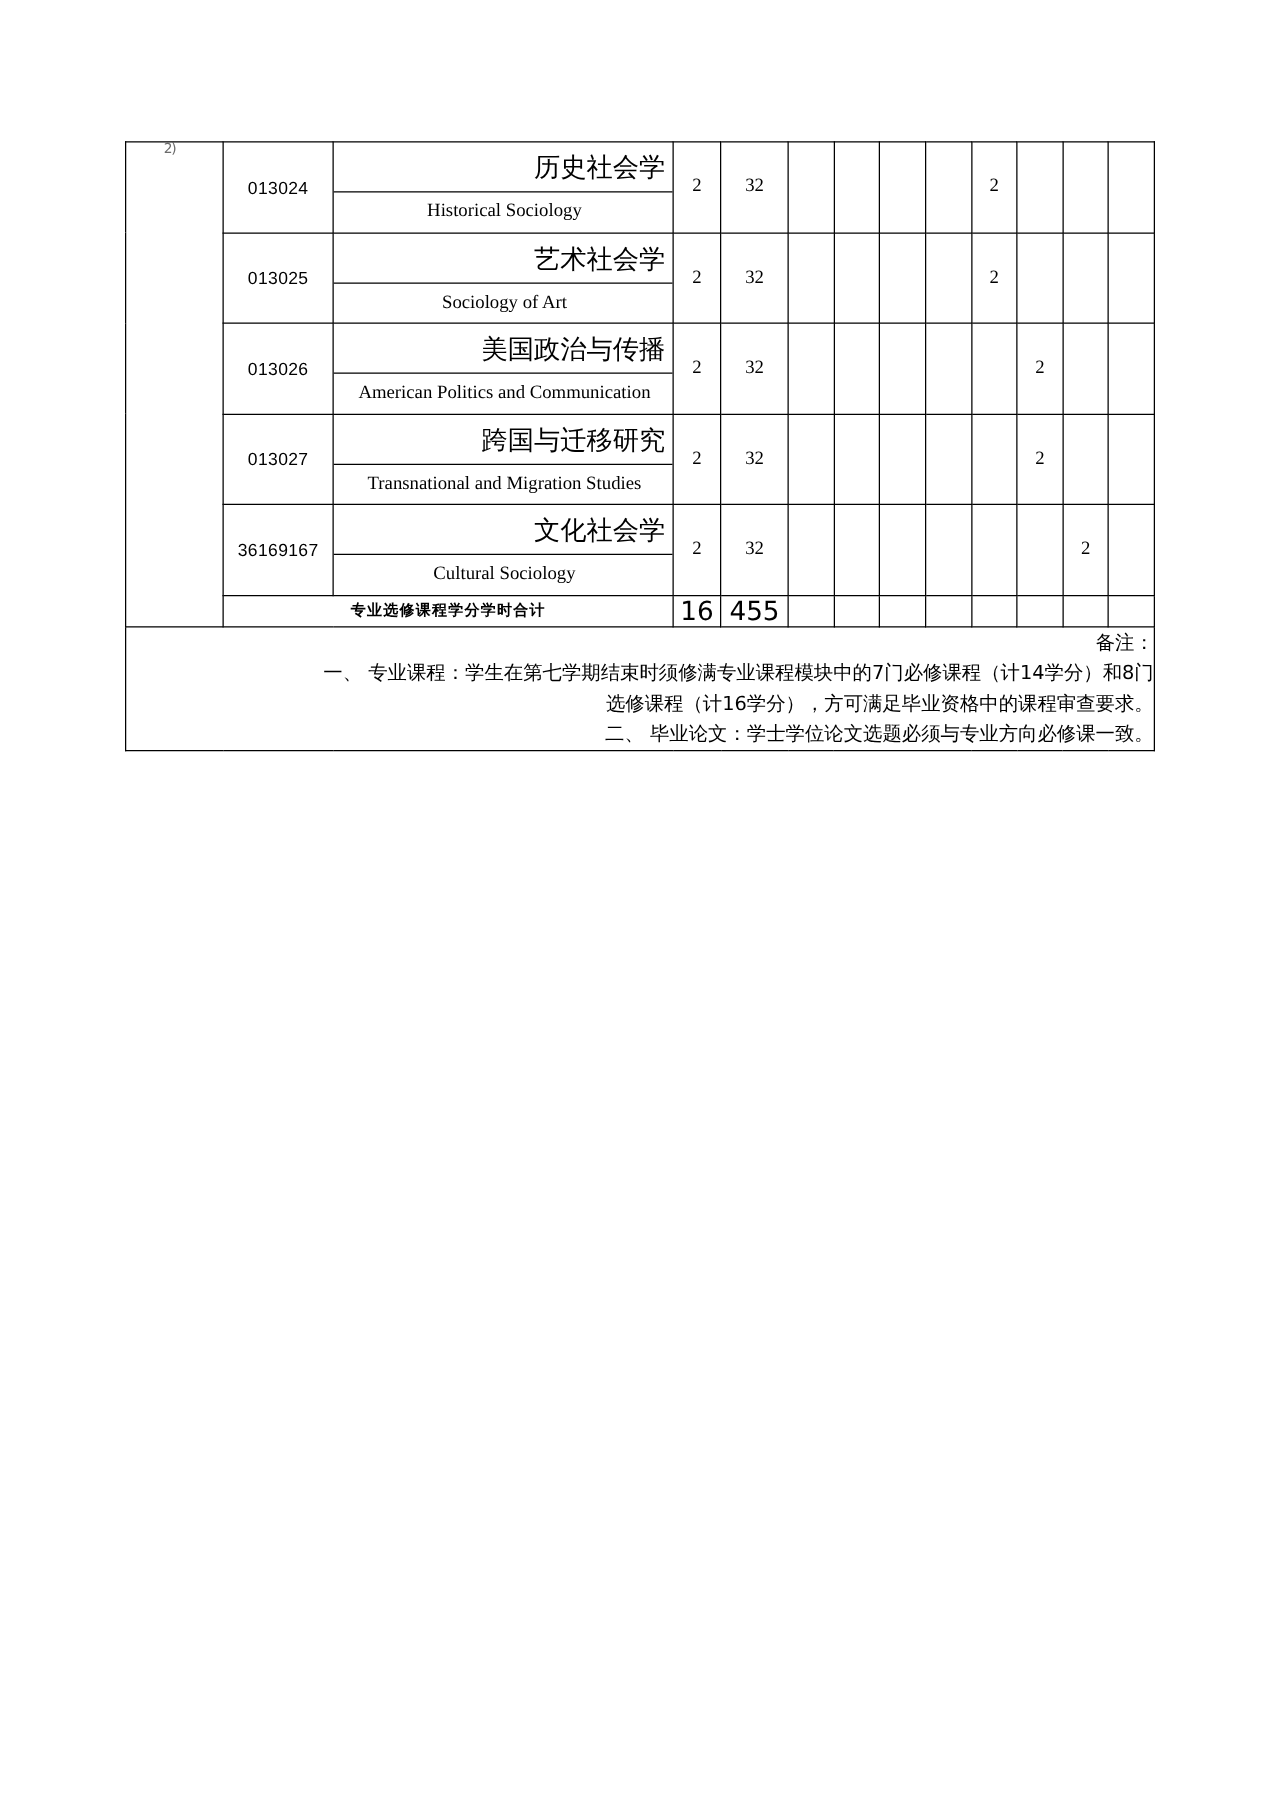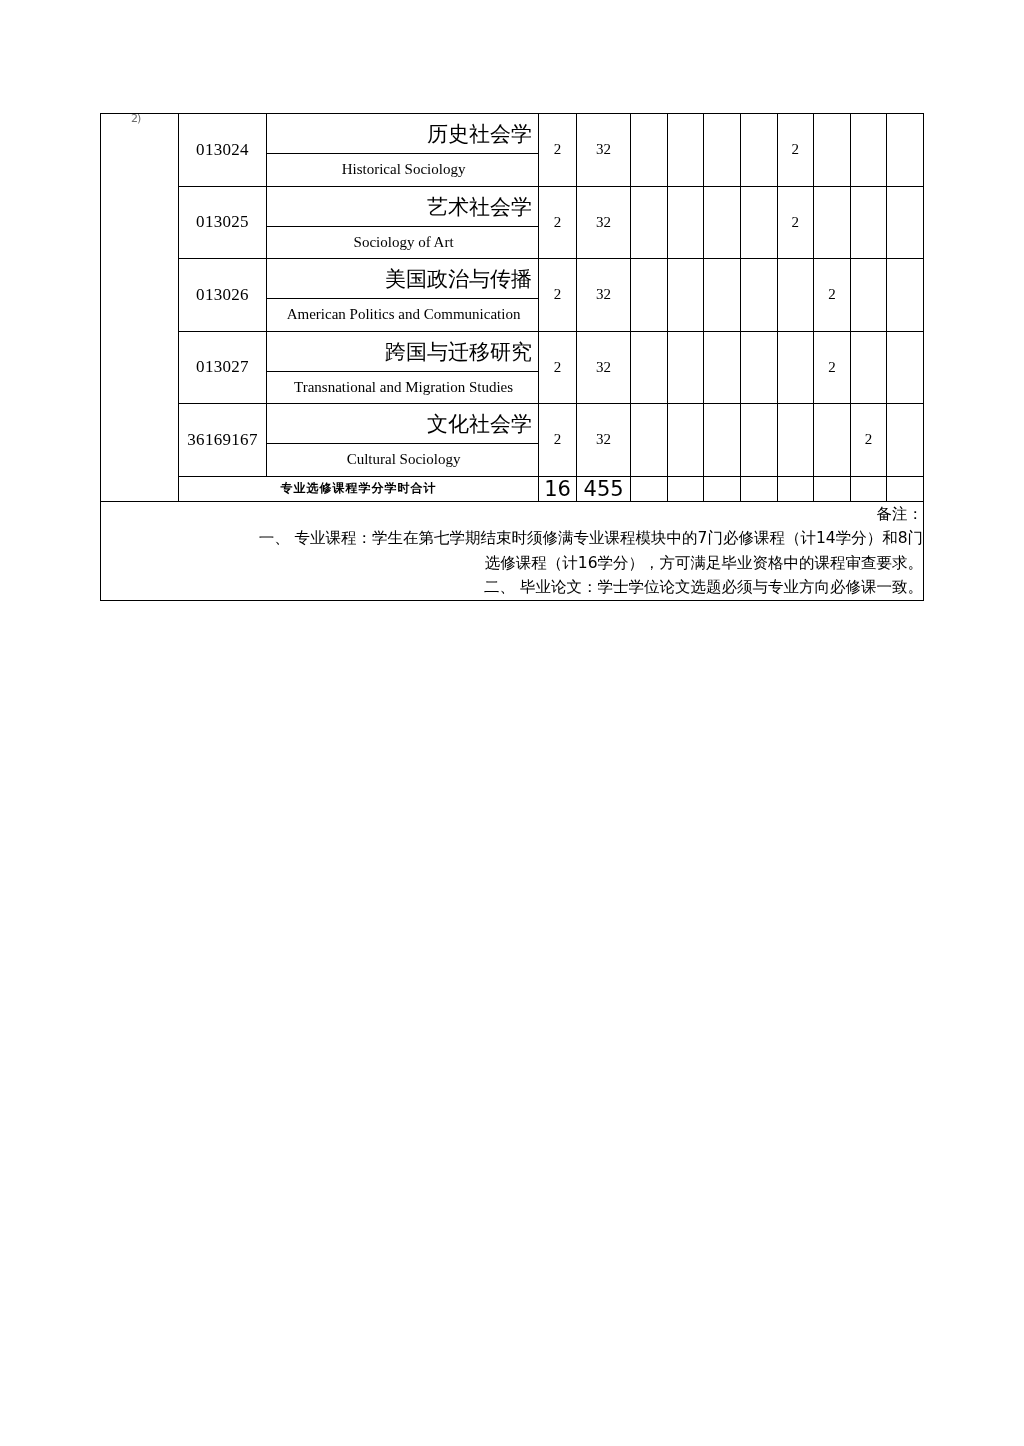--- a/index.html
+++ b/index.html
@@ -43,22 +43,22 @@
 
   
   col.c-left   { width: 78px; }
   col.c-code   { width: 88px; }
   col.c-name   { width: 272px; }
   col.c-credit { width: 38px; }
   col.c-hours  { width: 54px; }
   col.c-term   { width: 36.6px; }
 
   .code-cell {
-    font-family: Liberation Serif, serif;
-    font-size: 17px;
+    font-family: Liberation Sans, sans-serif;
+    font-size: 14px;
     letter-spacing: 0.3px;
   }
 
   .name-cell {
     text-align: left;
     padding: 0;
     vertical-align: middle;
   }
   .name-inner {
     padding: 0;

